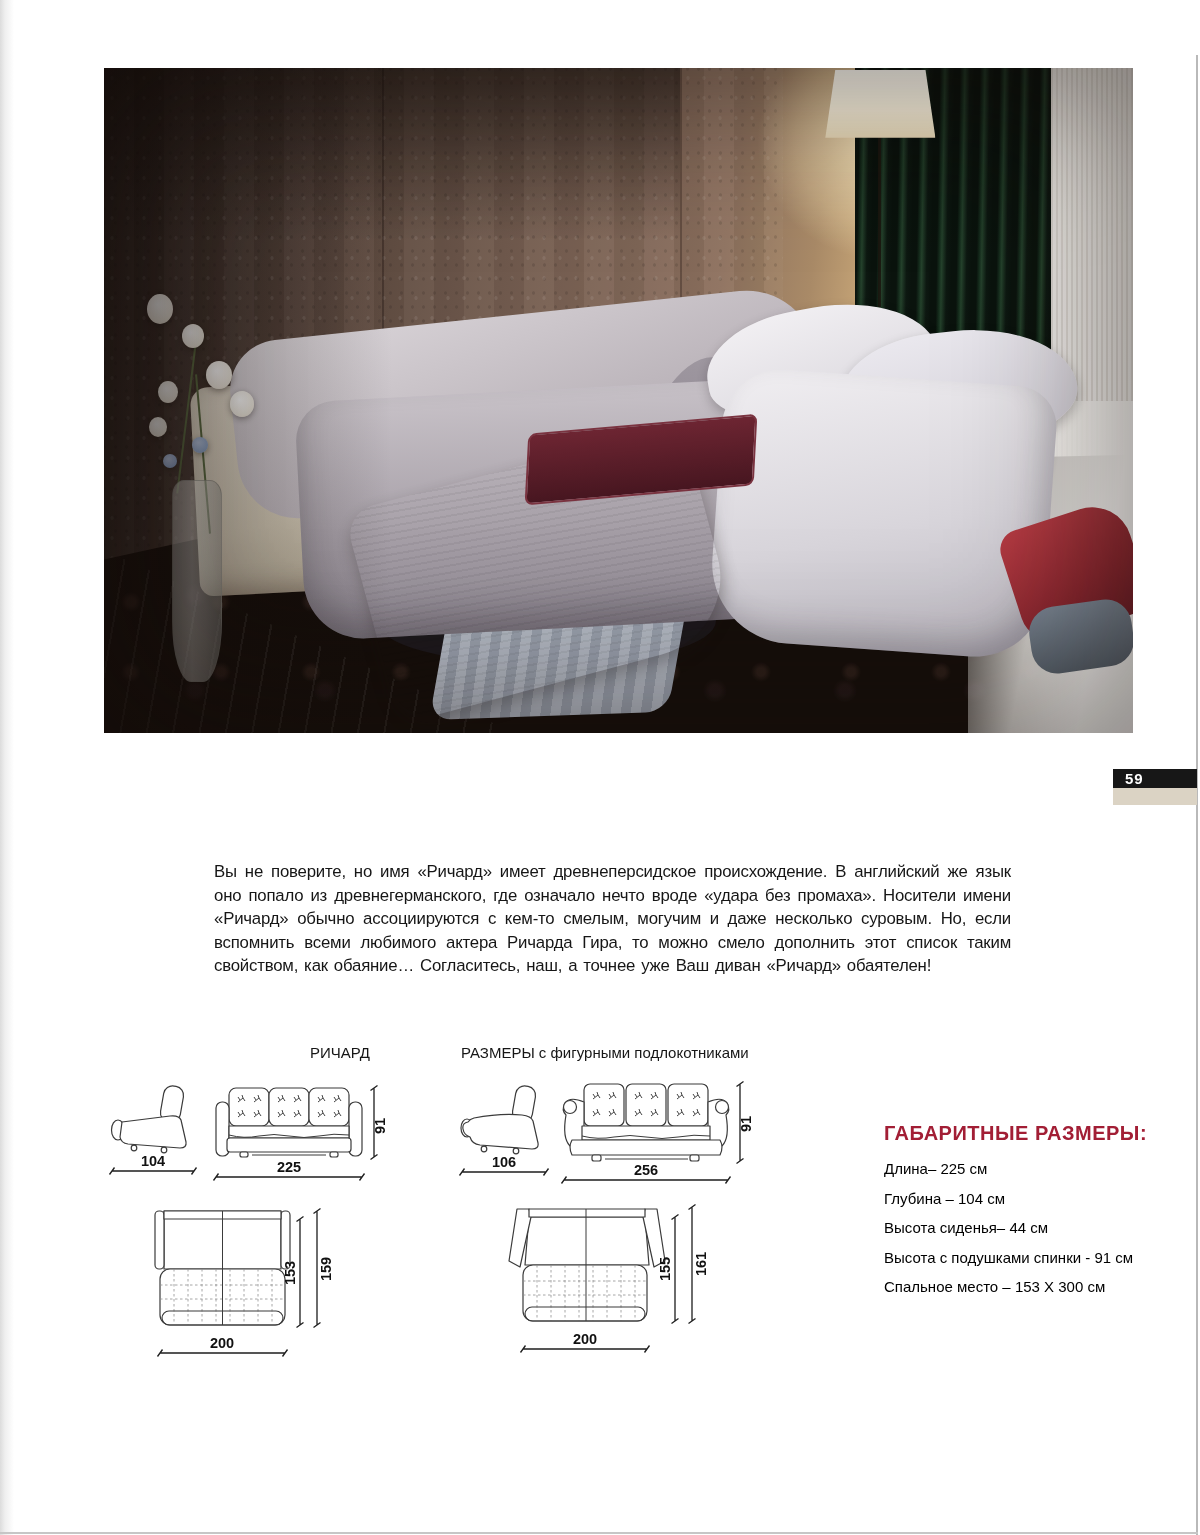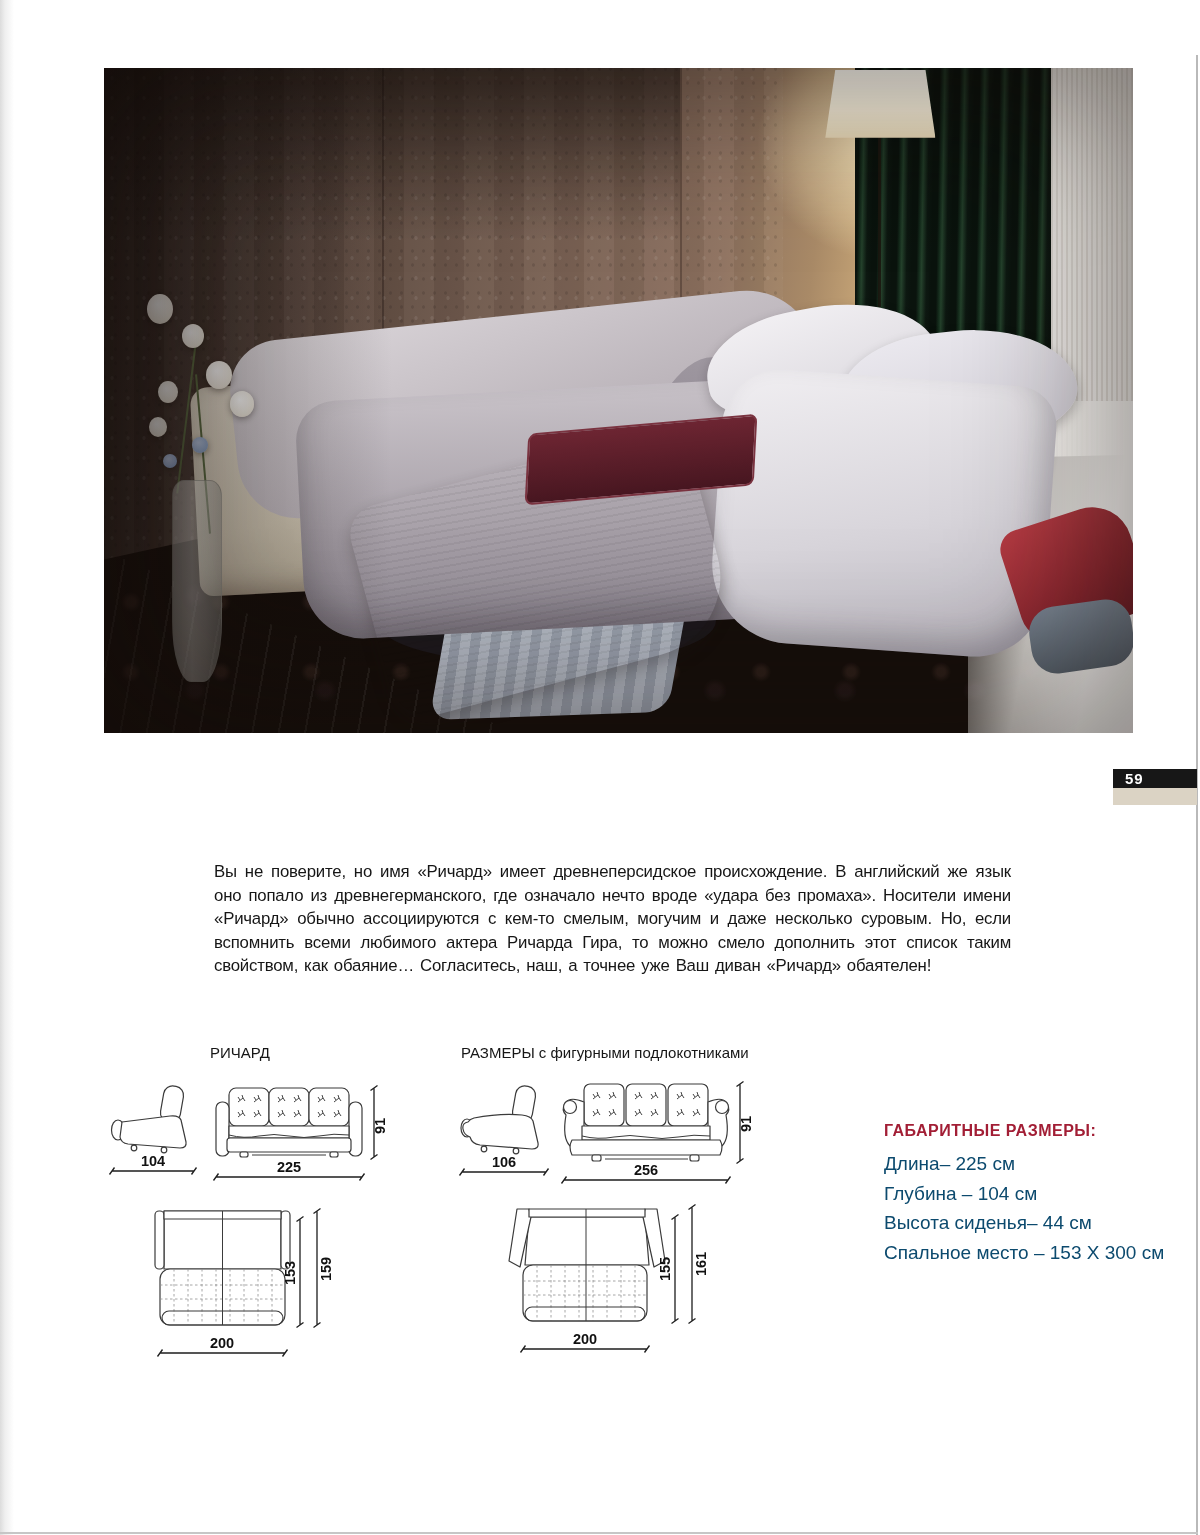--- a/index.html
+++ b/index.html
@@ -111,38 +111,38 @@
   .badge-black{position:absolute;left:1113px;top:769px;width:84px;height:19px;background:#171717;
     color:#fff;font-size:15px;font-weight:bold;letter-spacing:1px;line-height:19px;padding-left:12px;box-sizing:border-box;}
   .badge-beige{position:absolute;left:1113px;top:788px;width:84px;height:17px;background:#dbd3c4;}
 
   
   .intro{position:absolute;left:214px;top:860px;width:797px;font-size:16.8px;line-height:23.6px;
     text-align:justify;letter-spacing:-0.2px;word-spacing:1.5px;color:#161616;}
 
   
   .model-label{position:absolute;top:1044px;font-size:15px;color:#161616;}
-  .label-a{left:210px;width:160px;text-align:left;}
+  .label-a{left:210px;width:160px;text-align:right;}
   .label-b{left:461px;}
 
   svg{position:absolute;overflow:visible;}
   .svg-a{left:102px;top:1078px;}
   .svg-b{left:452px;top:1078px;}
   .svg-c{left:145px;top:1203px;}
   .svg-d{left:505px;top:1203px;}
   .draw{fill:#ffffff;stroke:#3b3b3b;stroke-width:1.2;stroke-linejoin:round;}
   .thin{fill:none;stroke:#3b3b3b;stroke-width:1;}
   .dash{fill:none;stroke:#8f8f8f;stroke-width:.8;stroke-dasharray:2.5 2.5;}
   .dim{fill:none;stroke:#1e1e1e;stroke-width:1.3;}
   .dimtxt{font-family:"Liberation Sans",sans-serif;font-size:14.5px;font-weight:bold;fill:#111;}
 
   
   .specs{position:absolute;left:884px;top:1122px;width:300px;}
-  .specs-title{color:#a21e35;font-size:16px;font-weight:bold;letter-spacing:.5px;margin:0 0 9px 0;}
-  .spec-item{font-size:19px;line-height:29.5px;color:#0c4a6e;}
+  .specs-title{color:#a21e35;font-size:20px;font-weight:bold;letter-spacing:.5px;margin:0 0 9px 0;}
+  .spec-item{font-size:15px;line-height:29.5px;color:#000000;}
 </style>
 </head>
 <body>
 
 <div class="edge-left"></div>
 <div class="edge-right"></div>
 <div class="edge-bottom"></div>
 
 <div class="photo">
   <div class="wall"></div>
@@ -349,14 +349,15 @@
   <text class="dimtxt" x="201" y="61" text-anchor="middle" transform="rotate(-90 201 61)">161</text>
   <path class="dim" d="M18,146 L142,146 M15.5,149.5 L20.5,142.5 M139.5,149.5 L144.5,142.5"></path>
   <text class="dimtxt" x="80" y="141" text-anchor="middle">200</text>
 </svg>
 
 <div class="specs">
   <div class="specs-title">ГАБАРИТНЫЕ РАЗМЕРЫ:</div>
   <div class="spec-item">Длина– 225 см</div>
   <div class="spec-item">Глубина – 104 см</div>
   <div class="spec-item">Высота сиденья– 44 см</div>
+  <div class="spec-item">Высота с подушками спинки - 91 см</div>
   <div class="spec-item">Спальное место – 153 Х 300 см</div>
 </div>
 
 </body></html>

